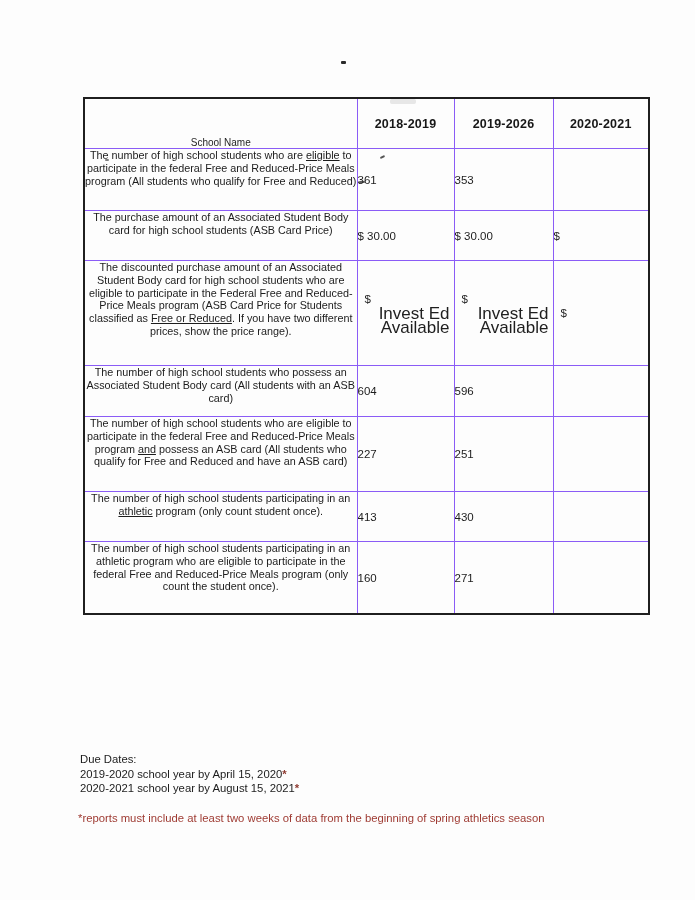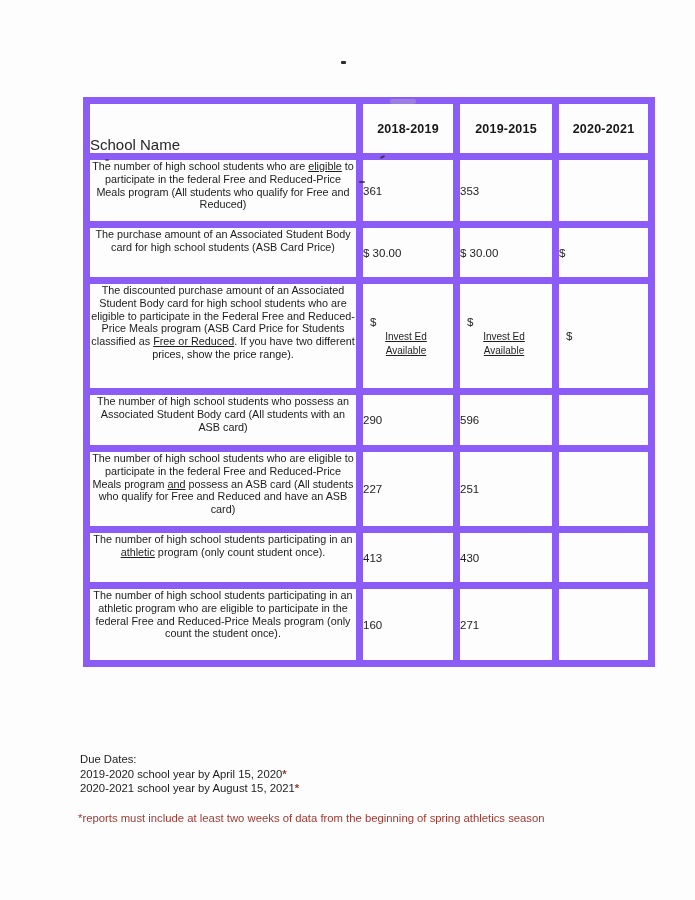--- a/index.html
+++ b/index.html
@@ -9,47 +9,47 @@
     font-family:"Liberation Sans", sans-serif;
     -webkit-font-smoothing:antialiased;
   }
   .page{position:absolute;inset:0;overflow:hidden;}
 
   table.fees{
     position:absolute;left:83px;top:97px;width:565px;
     border-collapse:collapse;table-layout:fixed;
     border:2px solid #1f1f1f;
   }
-  table.fees td{border:7px solid #8b5cf6;padding:0;overflow:hidden;}
+  table.fees td{border:1px solid #8b5cf6;padding:0;overflow:hidden;}
 
   .school-name-cell{
-    vertical-align:bottom;text-align:left;
-    padding:0 20px 5px 0;font-size:15px;color:#262626;
+    vertical-align:bottom;text-align:center;
+    padding:0 20px 5px 0;font-size:10px;color:#262626;
   }
   .year-cell{
     text-align:center;vertical-align:middle;
     font-weight:bold;font-size:12.5px;letter-spacing:.2px;color:#171717;
   }
   .label-cell{
     vertical-align:top;
     padding:2px 13px 1px 4px;
     font-size:10.8px;line-height:12.8px;color:#1c1c1c;text-align:center;
   }
   .label-cell .u{text-decoration:underline;}
   .value-cell{
     vertical-align:middle;
     padding-left:10px;
     font-size:11.5px;color:#1c1c1c;
     white-space:pre-wrap;
   }
   .fee-cell{vertical-align:middle;}
   .fee-cell .sym{display:block;padding-left:7px;font-size:11.5px;line-height:14px;}
   .fee-cell .note{
-    display:block;text-align:center;white-space:pre-line;
-    font-size:10px;line-height:13.5px;padding-right:4px;margin-top:1px;text-decoration:underline;
+    display:block;text-align:right;white-space:pre-line;
+    font-size:17px;line-height:13.5px;padding-right:4px;margin-top:1px;
   }
 
   
   tr.r0 td{height:49px;}
   tr.r1 td{height:61px;}
   tr.r2 td{height:49px;}
   tr.r3 td{height:104px;}
   tr.r4 td{height:31px;}
   tr.r5 td{height:63px;}
   tr.r6 td{height:50px;}
@@ -85,21 +85,21 @@
     <colgroup>
       <col style="width:273px">
         <col style="width:97px">
         <col style="width:99px">
         <col style="width:96px">
     </colgroup>
     <tbody>
       <tr class="r0">
         <td class="school-name-cell">School Name</td>
         <td class="year-cell">2018-2019</td>
-        <td class="year-cell">2019-2015</td>
+        <td class="year-cell">2019-2026</td>
         <td class="year-cell">2020-2021</td>
       </tr>
 
       <tr class="r1">
         <td class="label-cell"><span>The number of high school students who are </span><span class="u">eligible</span><span> to participate in the federal Free and Reduced-Price Meals program (All students who qualify for Free and Reduced)</span></td>
         <td class="value-cell">361</td>
         <td class="value-cell">353</td>
         <td class="value-cell"></td>
       </tr>
 
@@ -125,21 +125,21 @@
         <td class="fee-cell">
           <span class="sym">$</span>
           <span class="note"></span>
         </td>
       </tr>
 
 
 
       <tr class="r6">
         <td class="label-cell"><span>The number of high school students who possess an Associated Student Body card (All students with an ASB card)</span></td>
-        <td class="value-cell">290</td>
+        <td class="value-cell">604</td>
         <td class="value-cell">596</td>
         <td class="value-cell"></td>
       </tr>
 
       <tr class="r7">
         <td class="label-cell"><span>The number of high school students who are eligible to participate in the federal Free and Reduced-Price Meals program </span><span class="u">and</span><span> possess an ASB card (All students who qualify for Free and Reduced and have an ASB card)</span></td>
         <td class="value-cell">227</td>
         <td class="value-cell">251</td>
         <td class="value-cell"></td>
       </tr>

